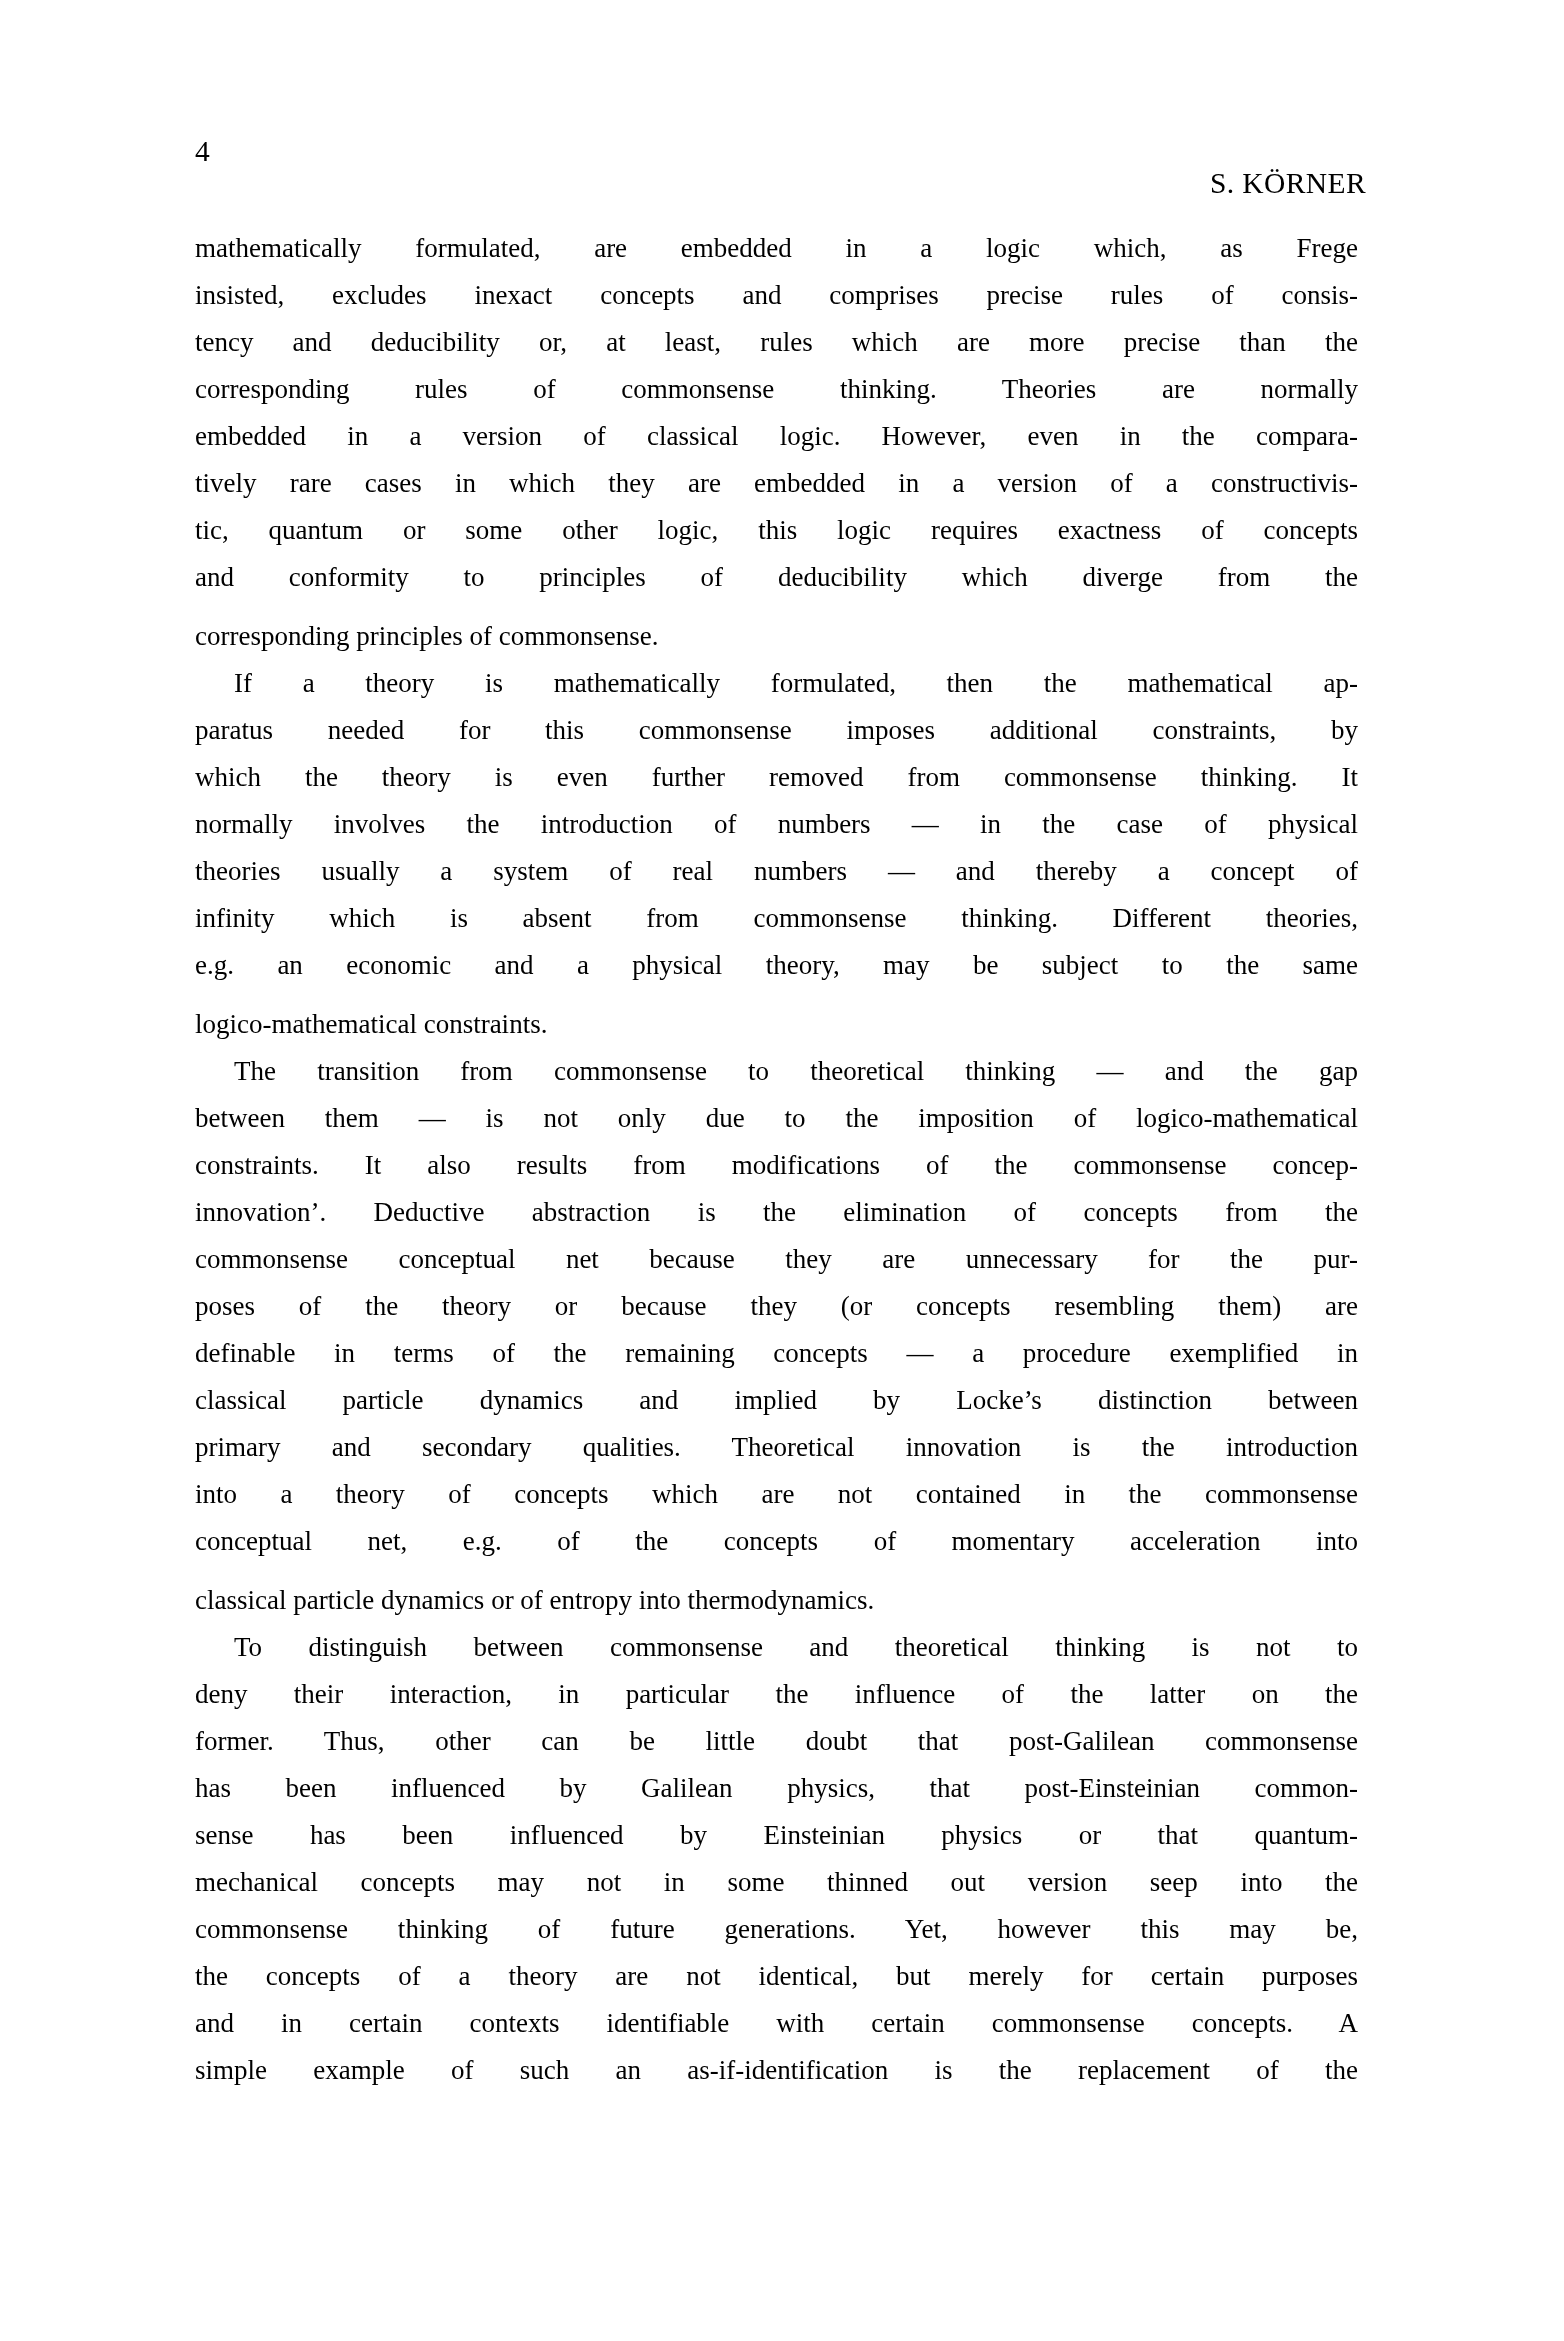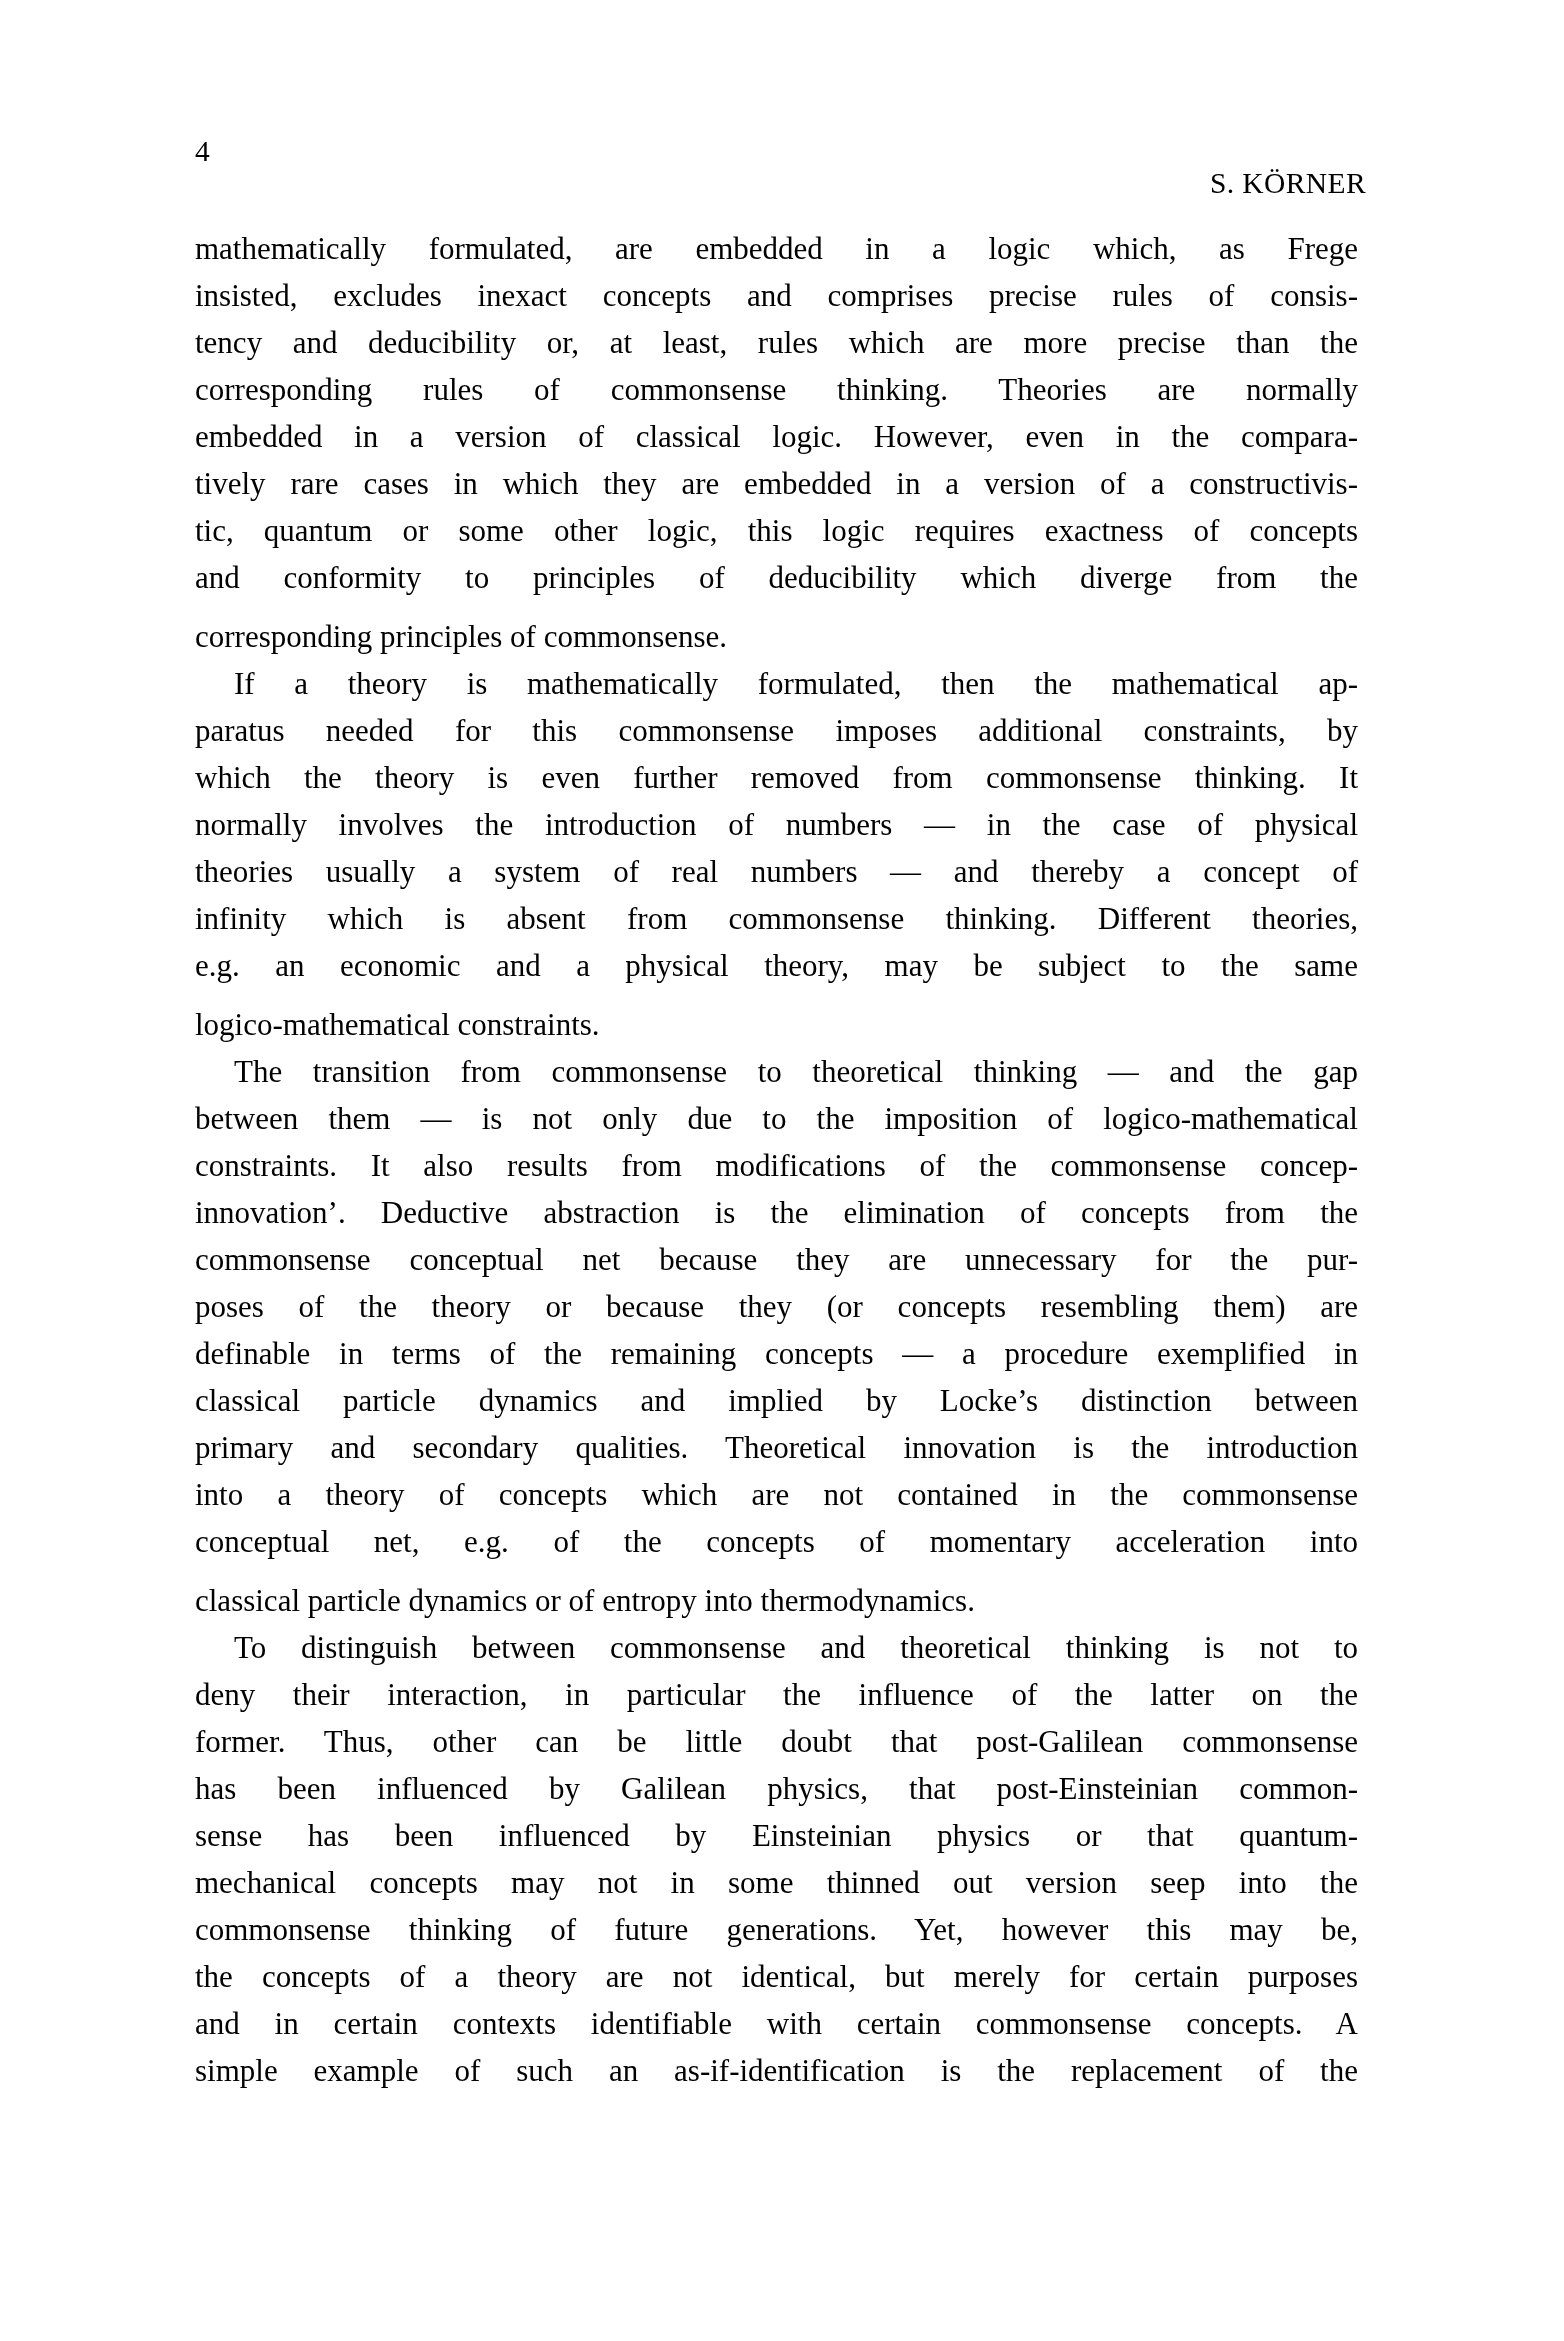--- a/index.html
+++ b/index.html
@@ -43,21 +43,21 @@
       top: 0;
       text-align: right;
       letter-spacing: 0.4px;
       margin-top: 32px;
     }
     .body-text {
       position: absolute;
       left: 195px;
       top: 225px;
       width: 1163px;
-      font-size: 31px;
+      font-size: 27px;
     }
     .line {
       display: block;
       height: 47px;
       line-height: 47px;
       white-space: nowrap;
       text-align: justify;
       text-align-last: justify;
       overflow: visible;
     }

